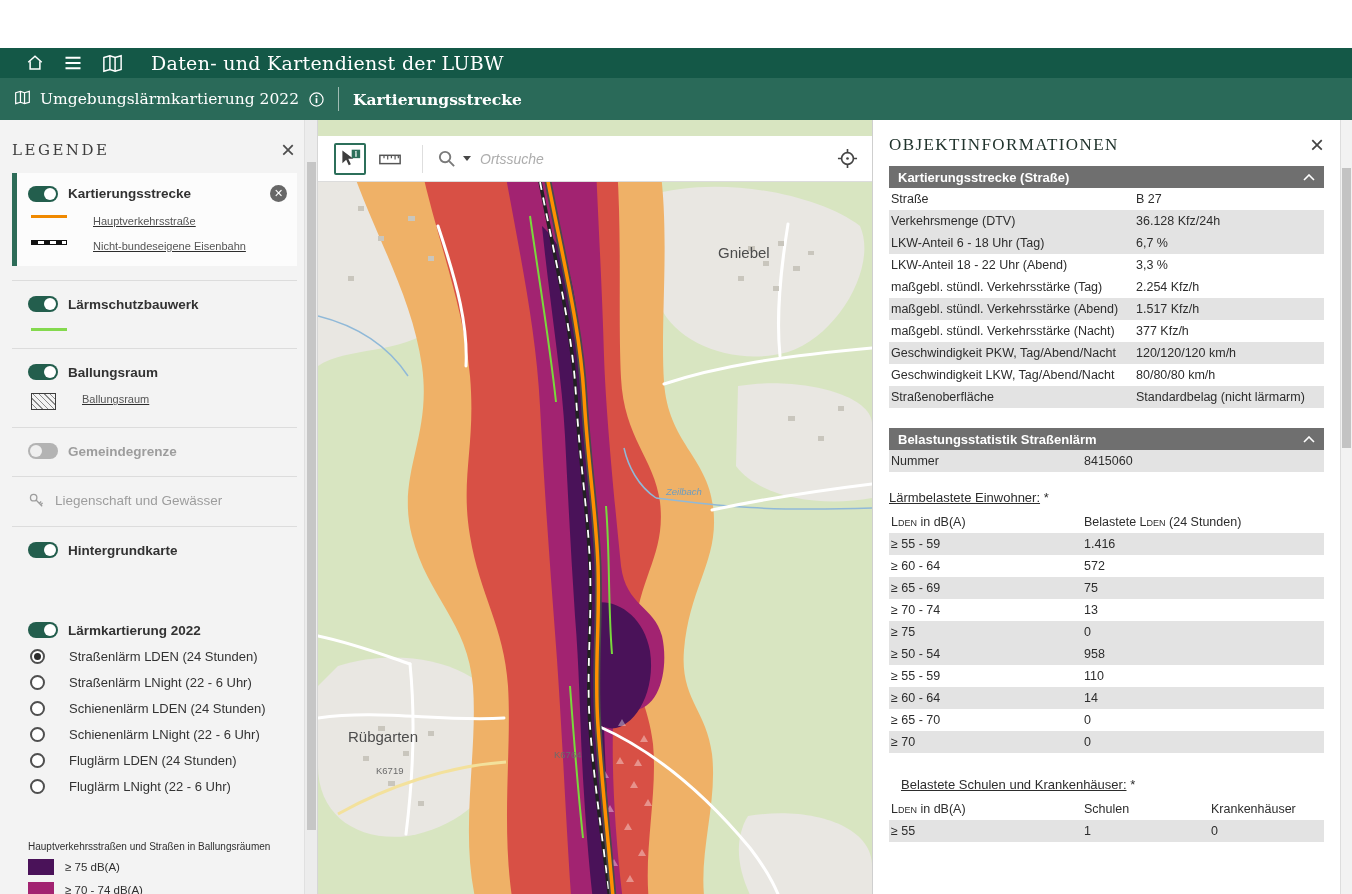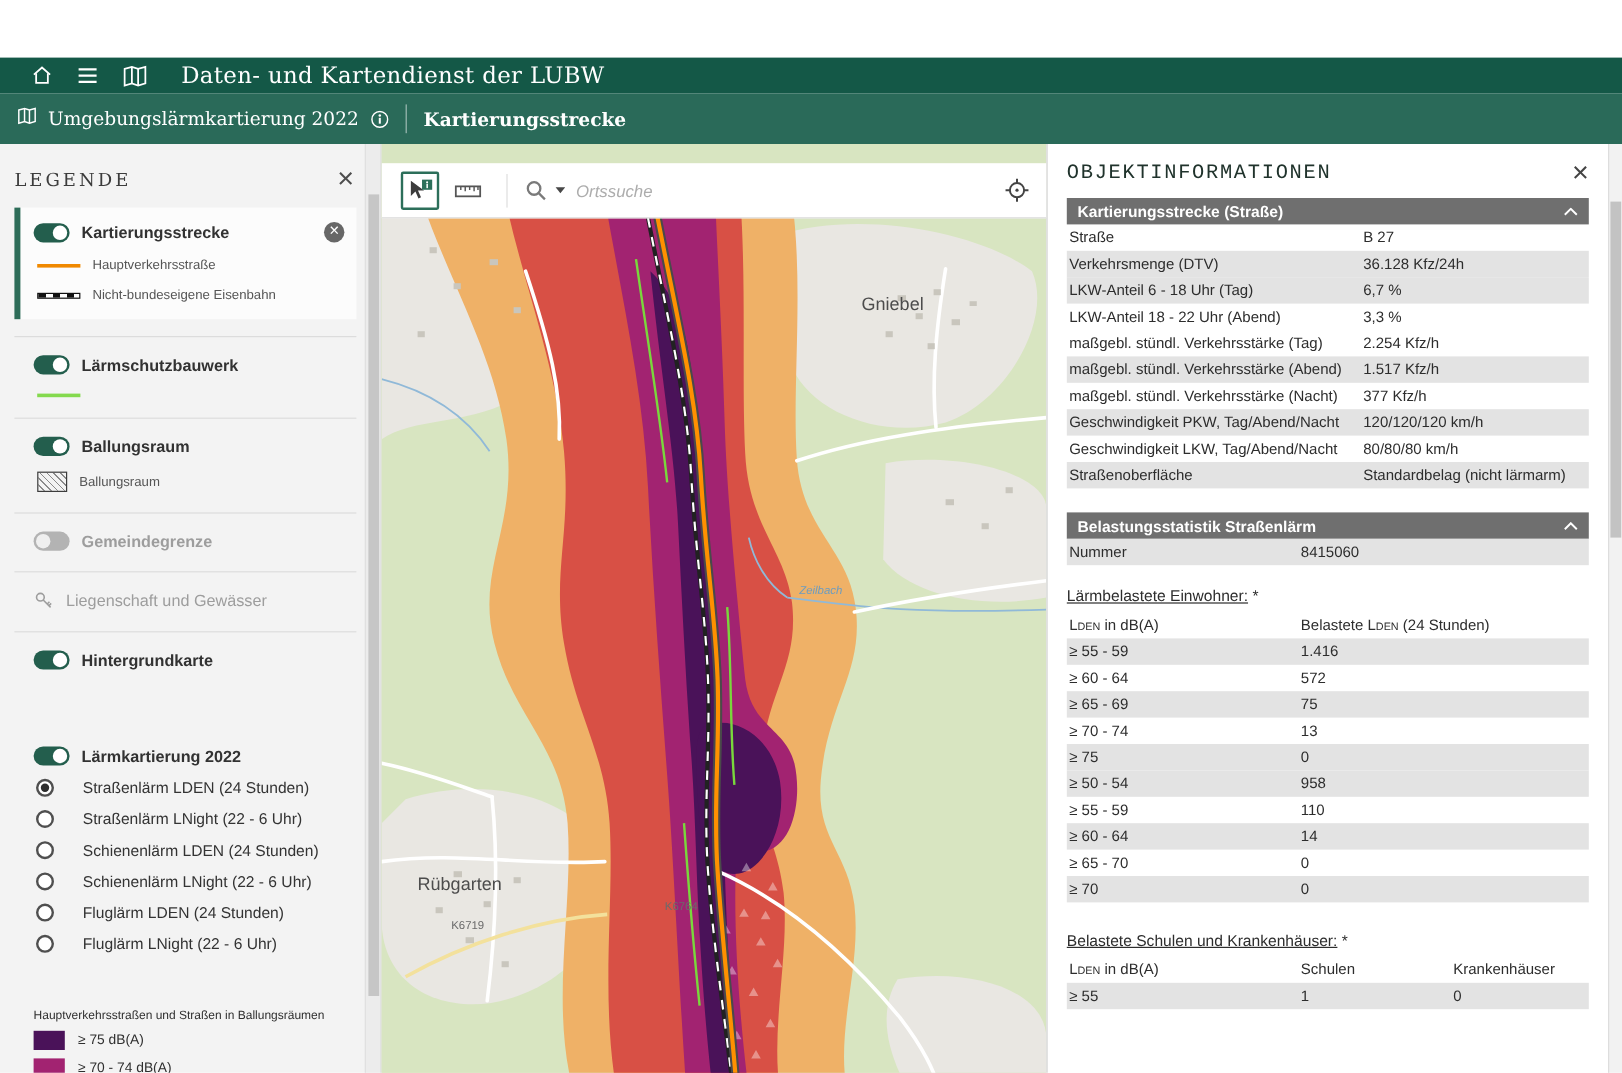--- a/index.html
+++ b/index.html
@@ -28,21 +28,21 @@
   .sb-close { margin-left:auto; font-size:24px; color:#4d4d4d; line-height:.8; cursor:pointer; font-weight:300; }
   .sb-card { background:#fcfcfc; border-left:5px solid #2d6c58; margin:6px 20px 0 12px; padding:12px 10px 14px 11px; }
   .trowx { display:flex; align-items:center; gap:10px; }
   .toggle { width:30px; height:16px; border-radius:9px; background:#235e4d; position:relative; flex:none; cursor:pointer; }
   .toggle::after { content:""; position:absolute; width:12px; height:12px; border-radius:50%; background:#fff; top:2px; right:2px; }
   .toggle.off { background:#b3b3b3; }
   .toggle.off::after { right:auto; left:2px; background:#efefef; }
   .tlabel { font-size:13.5px; font-weight:700; color:#323232; }
   .tlabel.gray { color:#9d9d9d; }
   .remove-x { margin-left:auto; width:17px; height:17px; border-radius:50%; background:#676767; color:#fff; font-size:11px; display:flex; align-items:center; justify-content:center; cursor:pointer; line-height:1; }
-  .swrow { display:flex; align-items:center; gap:10px; margin-top:13px; padding-left:3px; }
+  .swrow { display:flex; gap:26px; margin-top:13px; padding-left:3px;text-decoration:underline; }
   .swlabel { font-size:11px; color:#555; }
   .line-orange { width:36px; height:3px; background:#f08900; flex:none; }
   .line-rail { width:36px; height:5px; border:1px solid #111; background:repeating-linear-gradient(90deg,#111 0 6px,#fff 6px 12px); flex:none; }
   .line-green { width:36px; height:3px; background:#84d94e; flex:none; }
   .hatch-box { width:25px; height:17px; border:1px solid #3c3c3c; background:repeating-linear-gradient(45deg,transparent 0 3px,#8a8a8a 3px 4px); flex:none; }
   .sb-sec { margin:0 20px 0 12px; padding:15px 4px 17px 16px; border-top:1px solid #dcdcdc; }
   .sb-sec.noline { border-top:none; margin-top:32px; }
   .radio-row { display:flex; align-items:center; gap:24px; margin-top:11px; padding-left:2px; cursor:pointer; }
   .radio { width:15px; height:15px; border:2px solid #4f4f4f; border-radius:50%; position:relative; background:#fff; flex:none; }
   .radio.sel::after { content:""; position:absolute; inset:2px; border-radius:50%; background:#2c2c2c; }
@@ -66,35 +66,35 @@
   .search-input::placeholder { color:#adadad; font-style:italic; }
   .geoloc { margin-left:auto; margin-right:14px; cursor:pointer; display:flex; }
   .mapcanvas { position:absolute; top:46px; left:0; width:554px; height:744px; display:block; }
   .mapattrib { position:absolute; bottom:0; left:0; right:0; height:32px; background:rgba(56,66,62,.87); z-index:5; }
   .layers-btn { position:absolute; left:24px; top:7px; cursor:pointer; }
   .attrib-text { position:absolute; left:132px; top:10px; font-size:11px; color:#f0f0f0; }
 
   
   .panel { width:468px; background:#fff; border-left:1px solid #cfcfcf; padding:0 16px; position:relative; overflow:hidden; flex:none; }
   .panel-title-row { display:flex; align-items:center; padding:15px 0 11px; }
-  .panel-title { font-family:Liberation Mono, monospace; font-size:17px; letter-spacing:1.4px; color:#20332c; }
+  .panel-title { font-family:Liberation Serif, serif; font-size:17px; letter-spacing:1.4px; color:#20332c; }
   .panel-close { margin-left:auto; font-size:24px; color:#444; line-height:.8; cursor:pointer; font-weight:300; }
   .sec-h { background:#6f6f6f; color:#fff; font-size:13px; font-weight:700; height:22px; display:flex; align-items:center; padding:0 9px; cursor:pointer; }
   .sec-h .chev { margin-left:auto; display:flex; }
   .sec-h.second { margin-top:20px; }
   .irow, .thead { display:flex; align-items:center; height:22px; font-size:12.5px; color:#2d2d2d; }
   .irow.alt { background:#e3e3e3; }
   .l1 { width:247px; flex:none; padding-left:2px; white-space:nowrap; }
   .l2 { width:195px; flex:none; padding-left:2px; white-space:nowrap; }
   .c2 { width:127px; flex:none; white-space:nowrap; }
   .v1 { flex:1; white-space:nowrap; }
   .lsub { font-size:9px; }
   .uhead { margin:18px 0 6px; font-size:13px; color:#2d2d2d; }
   .uhead .u { text-decoration:underline; }
-  .uhead.second { margin-top:24px; }
+  .uhead.second { margin-top:24px;margin-left:12px; }
 
   
   .pagescroll { width:12px; background:#f2f2f2; border-left:1px solid #ddd; position:relative; flex:none; }
   .ps-thumb { position:absolute; top:48px; left:1px; width:9px; height:280px; background:#c3c3c3; cursor:pointer; }
 </style>
 </head>
 <body>
 
 <div>
 

